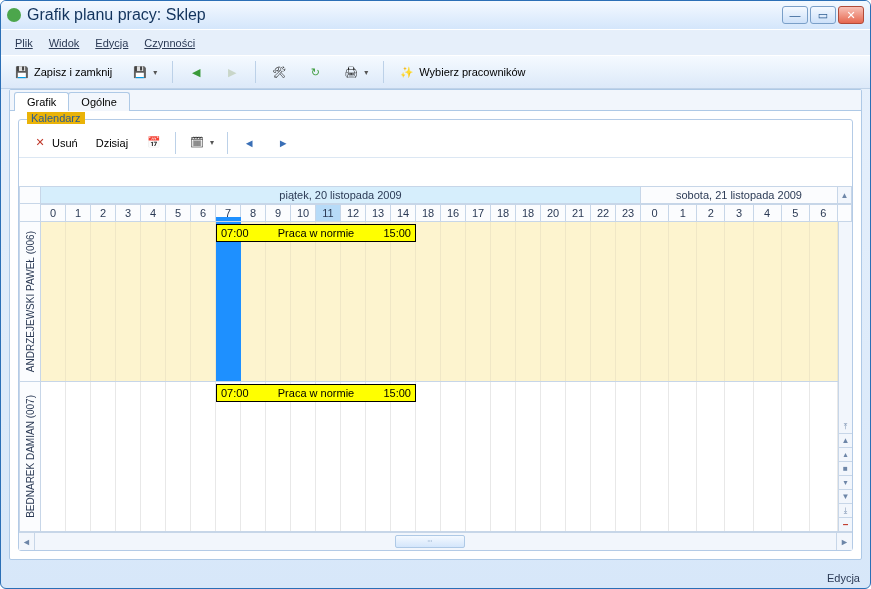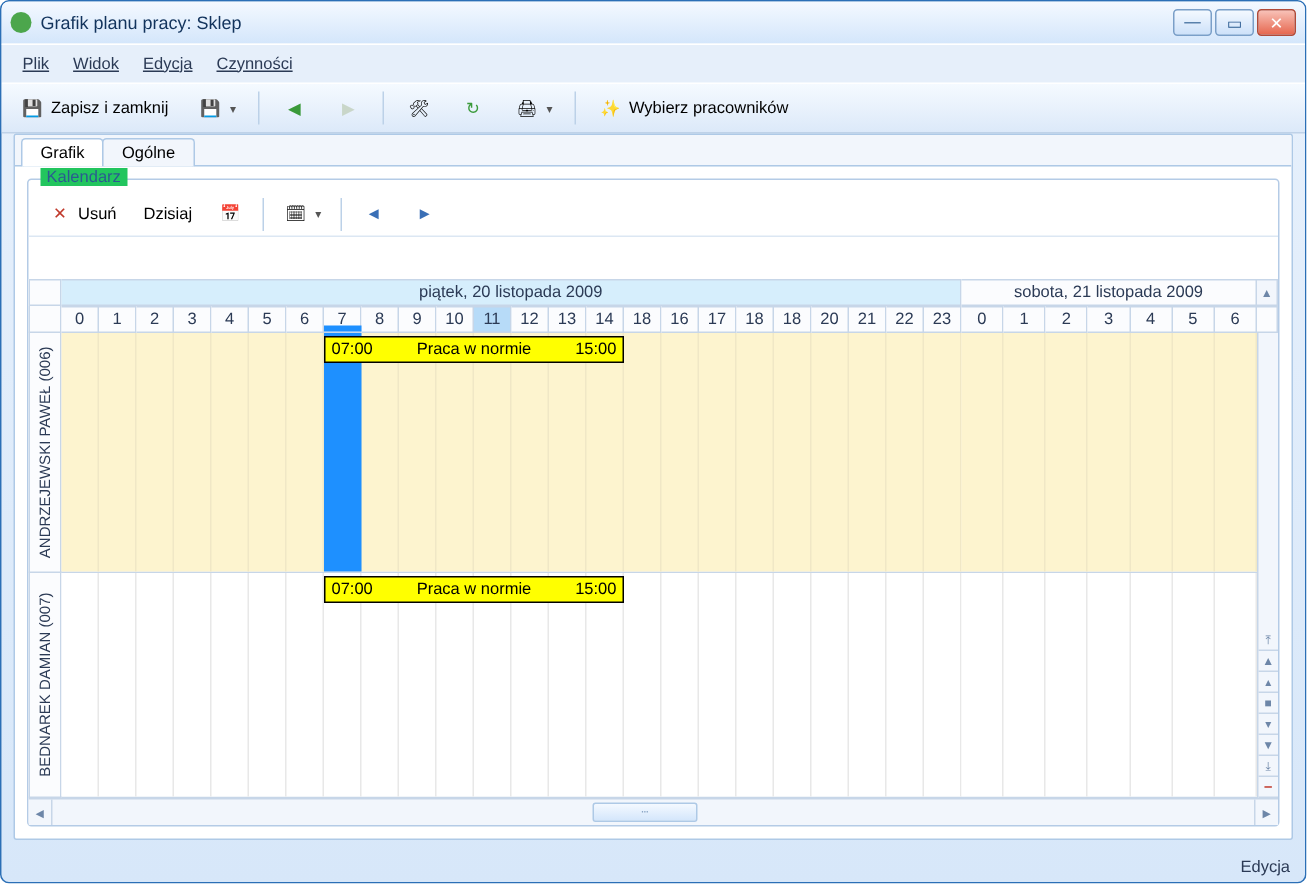--- a/index.html
+++ b/index.html
@@ -1,36 +1,36 @@
 <!DOCTYPE html>
 <html><head>
 <meta charset="utf-8">
 <style>
 * { box-sizing: border-box; margin: 0; padding: 0; font-family: Tahoma, sans-serif; font-size: 11px; }
 body { background: #fff; }
 .window { width: 871px; height: 589px; border: 1px solid #2b6fb6; border-radius: 6px; background: linear-gradient(#e8f1fc, #d7e7f9); display: flex; flex-direction: column; overflow: hidden; }
 .titlebar { display: flex; align-items: center; height: 28px; padding: 0 6px; background: linear-gradient(#f4f9ff, #d4e6fb); }
 .titlebar-icon { width: 14px; height: 14px; border-radius: 50%; background: #4ca64c; margin-right: 6px; flex-shrink: 0; }
-.titlebar-text { flex: 1; color: #12335c; font-size: 12px; }
+.titlebar-text { flex: 1; color: #12335c; font-size: 16px; }
 .winbtns { display: flex; gap: 2px; }
 .winbtn { width: 26px; height: 18px; border: 1px solid #7a9fc8; border-radius: 3px; background: linear-gradient(#f4f9ff,#cde1f9); display: flex; align-items: center; justify-content: center; color: #2b5b90; }
 .winbtn.close { background: linear-gradient(#f8c2b8,#e6674f); color: #fff; border-color: #b14a38; }
 .menubar { display: flex; align-items: center; height: 26px; padding: 0 6px; background: #e6effa; border-top: 1px solid #fff; }
 .menubar span { padding: 2px 8px; color: #2b3a55; text-decoration: underline; text-decoration-color: #2b3a55; cursor: default; }
 .toolbar { display: flex; align-items: center; height: 34px; background: linear-gradient(#f5faff,#dce9f9); border-top: 1px solid #fff; border-bottom: 1px solid #bfd2e8; padding: 0 6px; gap: 6px; }
 .tbtn { display: flex; align-items: center; gap: 4px; padding: 3px 6px; border: 1px solid transparent; border-radius: 3px; cursor: default; }
 .tsep { width: 1px; height: 22px; background: #bcd1e8; margin: 0 2px; }
 .ico { width: 16px; height: 16px; display: inline-flex; align-items: center; justify-content: center; }
 .dd { font-size: 8px; color: #555; margin-left: 1px; }
 .content-outer { flex: 1; margin: 0 8px 8px 8px; background: #fff; border: 1px solid #aec9e6; border-radius: 2px; display: flex; flex-direction: column; overflow: hidden; }
 .tabs { display: flex; align-items: flex-end; height: 22px; background: #f2f6fc; border-bottom: 1px solid #aec9e6; padding-left: 4px; }
 .tab { padding: 3px 12px; border: 1px solid #aec9e6; border-bottom: none; background: #f2f6fc; margin-right: -1px; border-radius: 3px 3px 0 0; position: relative; top: 1px; cursor: default; }
 .tab.active { background: #fff; z-index: 2; padding-left: 12px; }
 .calendar-group { margin: 8px; border: 1px solid #b4cbe6; border-radius: 3px; flex: 1; display: flex; flex-direction: column; position: relative; }
-.group-label { position: absolute; top: -8px; left: 8px; background: #22c55e; padding: 0 4px; color: #2b5b90; font-size: 11px; }
+.group-label { position: absolute; top: -8px; left: 8px; background: #eab308; padding: 0 4px; color: #2b5b90; font-size: 11px; }
 .cal-toolbar { display: flex; align-items: center; height: 30px; padding: 0 6px; gap: 4px; border-bottom: 1px solid #dce7f3; margin-top: 8px; }
 .cal-toolbar .tbtn { border: 1px solid transparent; }
 .grid-wrap { flex: 1; display: flex; flex-direction: column; overflow: hidden; position: relative; margin-top: 28px; }
 .day-header-row { display: flex; height: 18px; background: #fff; }
 .emp-head-gap { width: 22px; flex-shrink: 0; border: 1px solid #c7d6e8; background: #fbfcfe; }
 .day-header { border: 1px solid #c7d6e8; border-left: none; text-align: center; color: #2b3a55; background: #fbfcfe; line-height: 16px; }
 .day-header.fri { flex: 0 0 600px; background: #d6eefc; }
 .day-header.sat { flex: 1; }
 .day-header-scroll { width: 14px; border: 1px solid #c7d6e8; border-left: none; background: #f2f6fc; flex-shrink: 0; display:flex; align-items:center; justify-content:center; color:#6d86a8; font-size:8px;}
 .hours-row { display: flex; height: 18px; }

